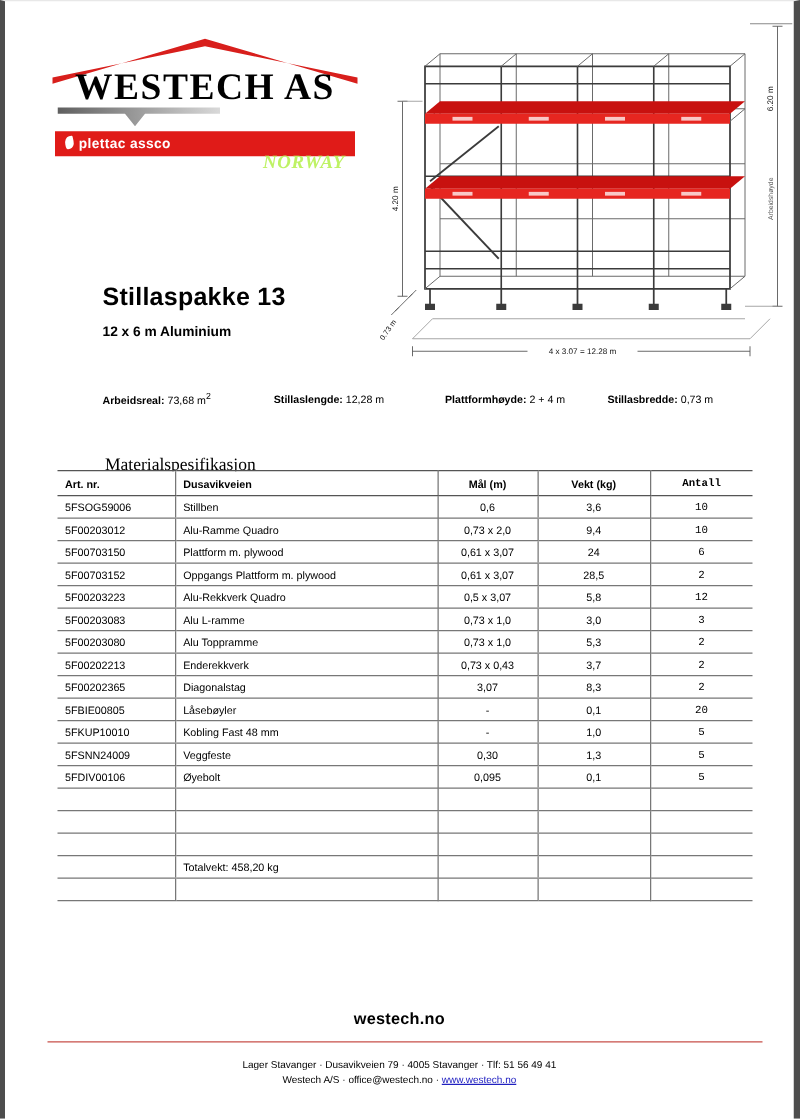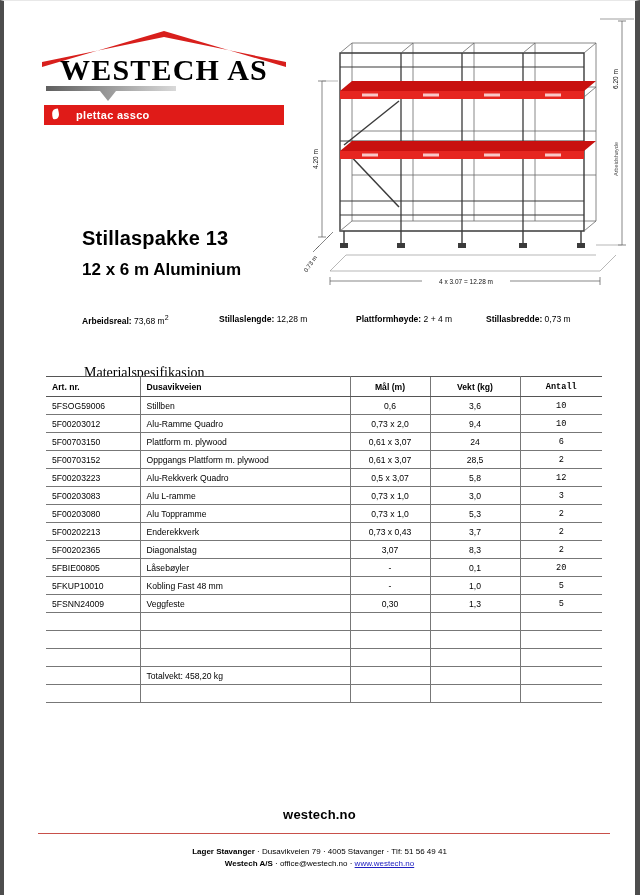--- a/index.html
+++ b/index.html
@@ -64,31 +64,31 @@
     align-items: center;
     justify-content: space-between;
     padding: 0 8px;
   }
   .logo-bar-left {
     color: #fff;
     font-size: 11px;
     font-weight: bold;
     letter-spacing: .3px;
     display: flex;
-    gap: 17px;
+    gap: 4px;
   }
   .logo-flame {
     display: inline-block;
     width: 7px; height: 10px;
     background: #fff;
     border-radius: 60% 10% 55% 20%;
     transform: rotate(-12deg);
   }
   .logo-bar-right {
-    color: #ffffff;
+    color: #bef264;
     font-family: "Liberation Serif", serif;
     font-style: italic;
     font-weight: bold;
     font-size: 15px;
     letter-spacing: .6px;
     margin-top: 31px;
   }
 
   
   .drawing {
@@ -101,21 +101,21 @@
   .title {
     position: absolute;
     left: 78px; top: 226px;
     font-size: 20px; font-weight: bold;
     letter-spacing: .2px;
     text-align: right;
   }
   .subtitle {
     position: absolute;
     left: 78px; top: 259px;
-    font-size: 17px; font-weight: bold;
+    font-size: 11px; font-weight: bold;
   }
 
   
   .specs {
     position: absolute;
     left: 78px; top: 313px;
     width: 500px;
     font-size: 8.5px;
     display: flex;
   }
@@ -185,21 +185,21 @@
     width: 572px; height: 1px;
     background: #c8504a;
   }
   .footer-lines {
     position: absolute;
     left: 0; right: 0; top: 845px;
     text-align: center;
     font-size: 8px;
     line-height: 11.5px;
   }
-  .footer-lines b { font-weight: bold; }
+  .footer-lines b { font-weight: normal; }
   .footer-lines .lnk { color: #2020c0; text-decoration: underline; }
 </style>
 </head>
 <body>
 
 <div class="page">
 <div class="inner">
 
   <div class="logo">
     <svg class="logo-roof" viewBox="0 0 248 40">
@@ -439,20 +439,27 @@
               <td class="c-vekt">1,0</td>
               <td class="c-ant">5</td>
             </tr>
             <tr>
               <td class="c-art">5FSNN24009</td>
               <td class="c-name">Veggfeste</td>
               <td class="c-mal">0,30</td>
               <td class="c-vekt">1,3</td>
               <td class="c-ant">5</td>
             </tr>
+            <tr>
+              <td class="c-art">5FDIV00106</td>
+              <td class="c-name">Øyebolt</td>
+              <td class="c-mal">0,095</td>
+              <td class="c-vekt">0,1</td>
+              <td class="c-ant">5</td>
+            </tr>
             <tr class="empty">
               <td class="c-art">&nbsp;</td>
               <td class="c-name">&nbsp;</td>
               <td class="c-mal">&nbsp;</td>
               <td class="c-vekt">&nbsp;</td>
               <td class="c-ant">&nbsp;</td>
             </tr>
             <tr class="empty">
               <td class="c-art">&nbsp;</td>
               <td class="c-name">&nbsp;</td>

